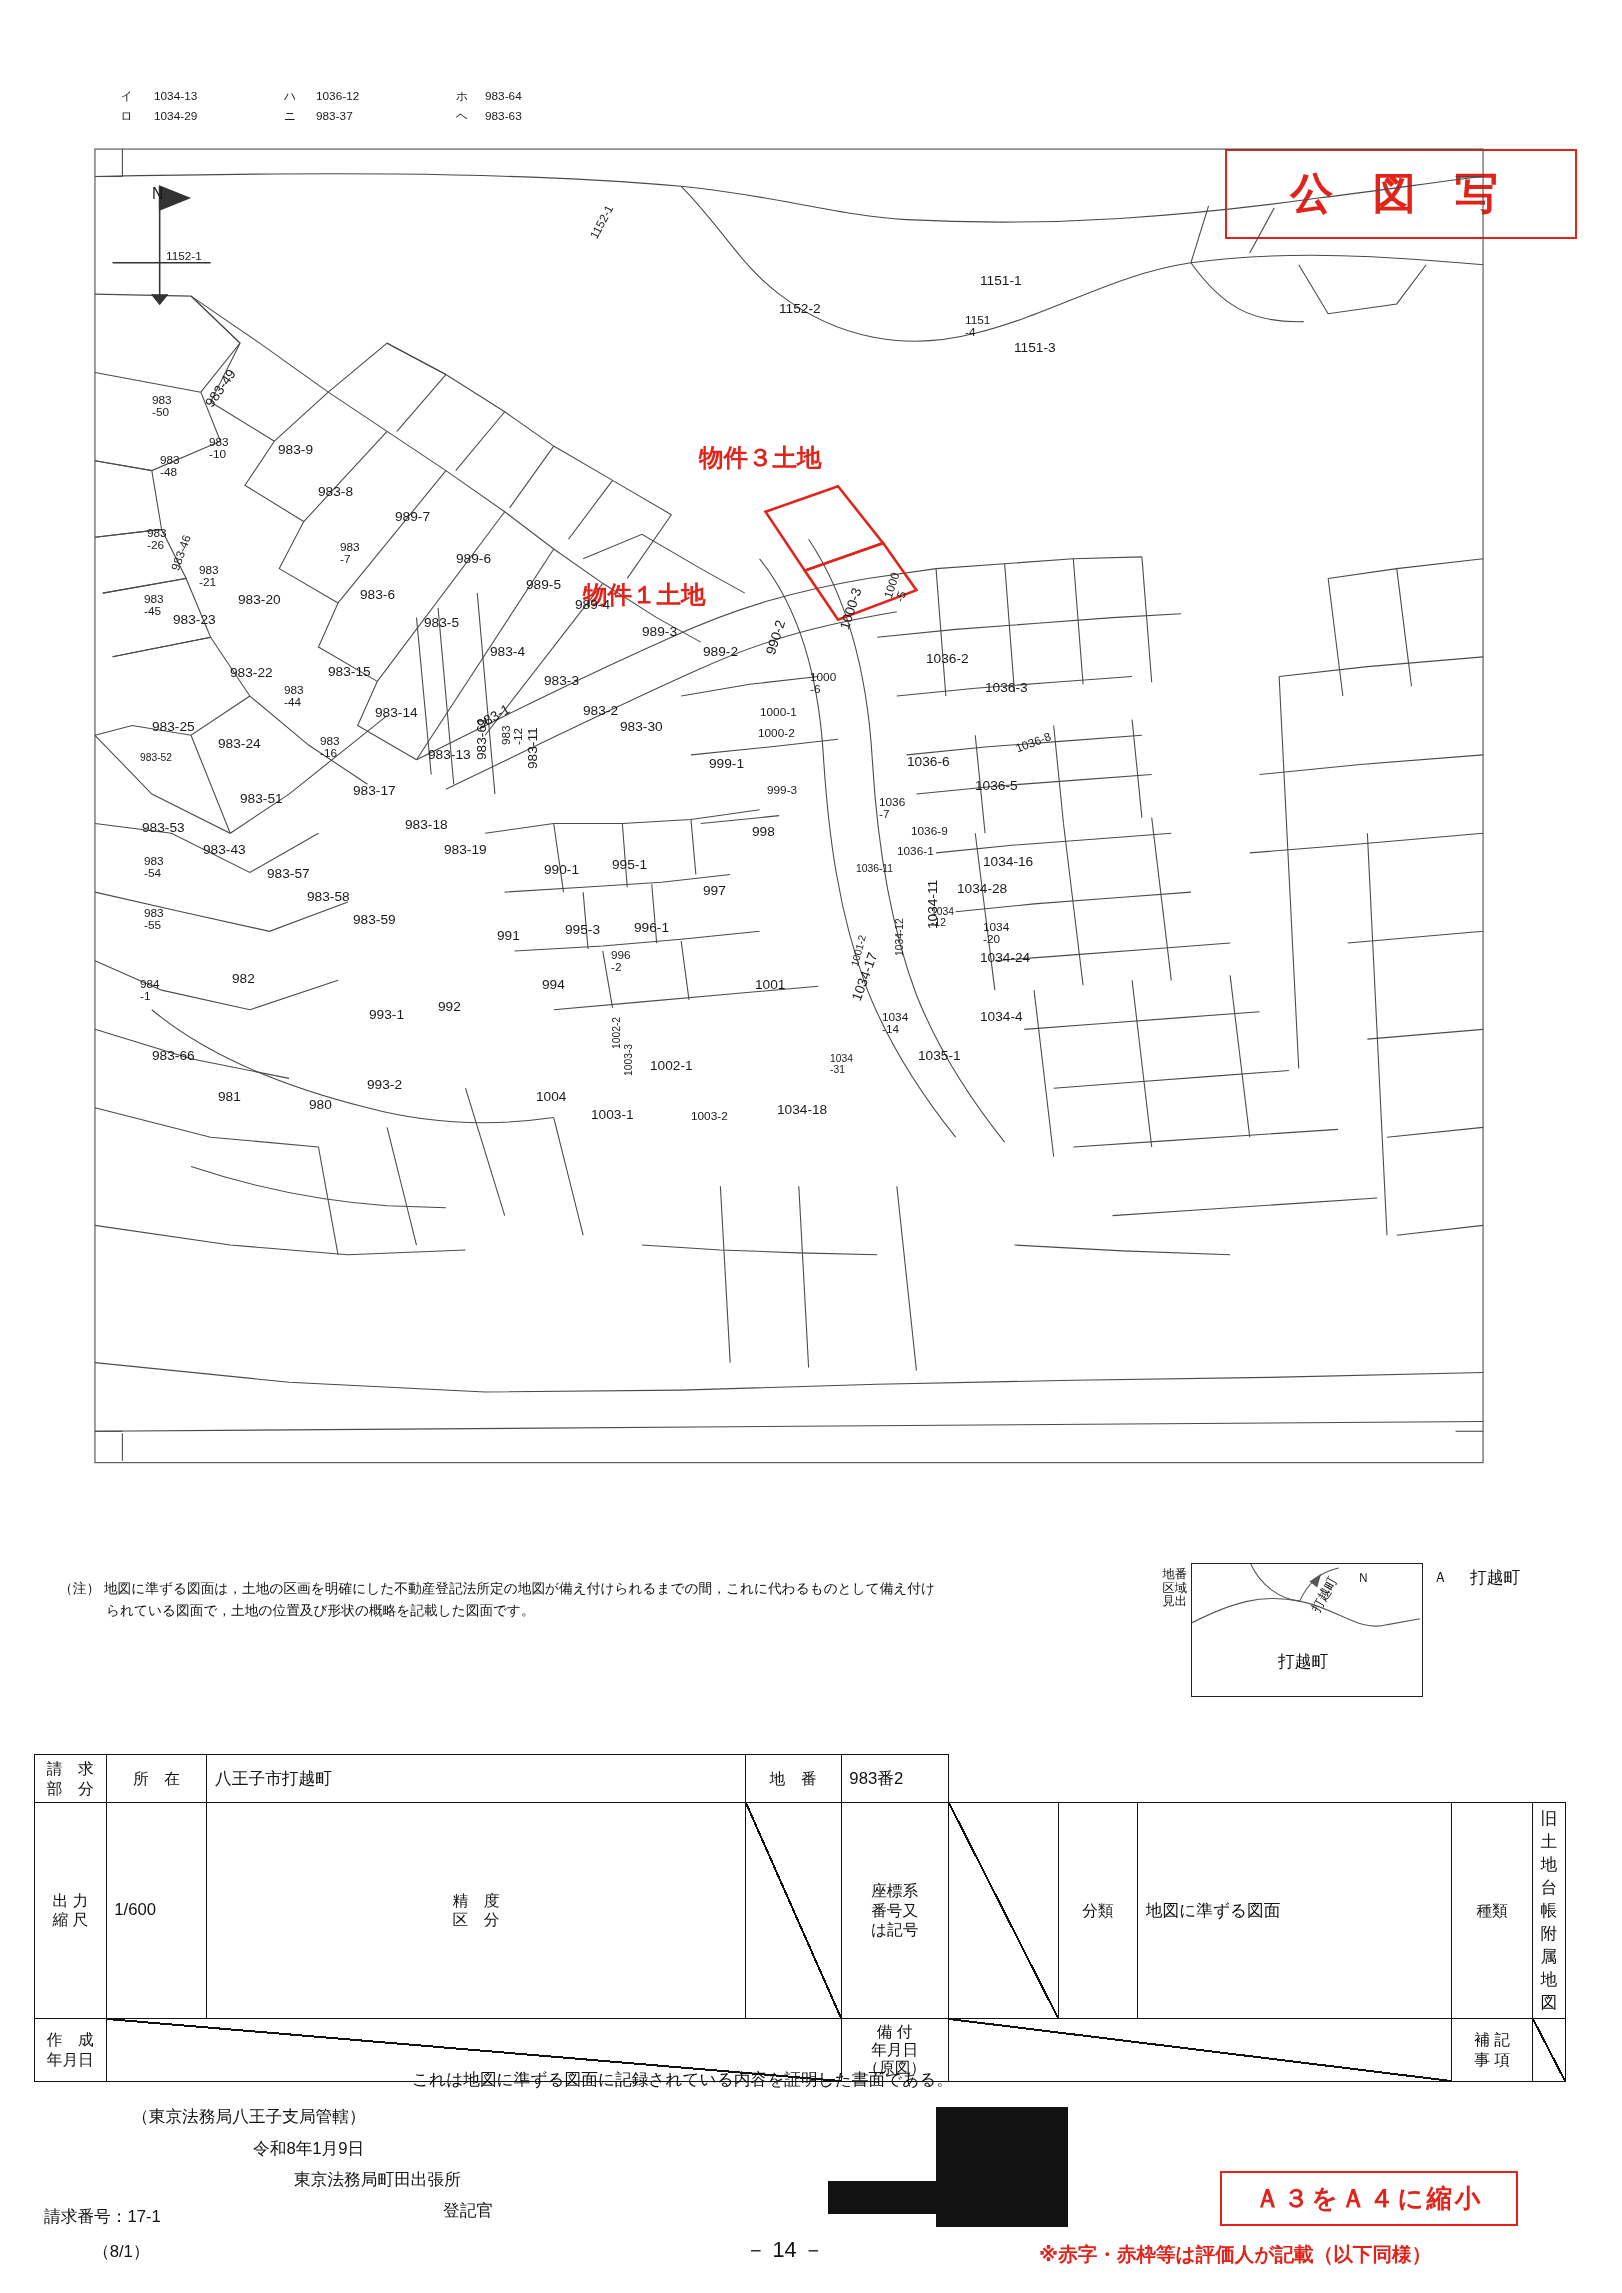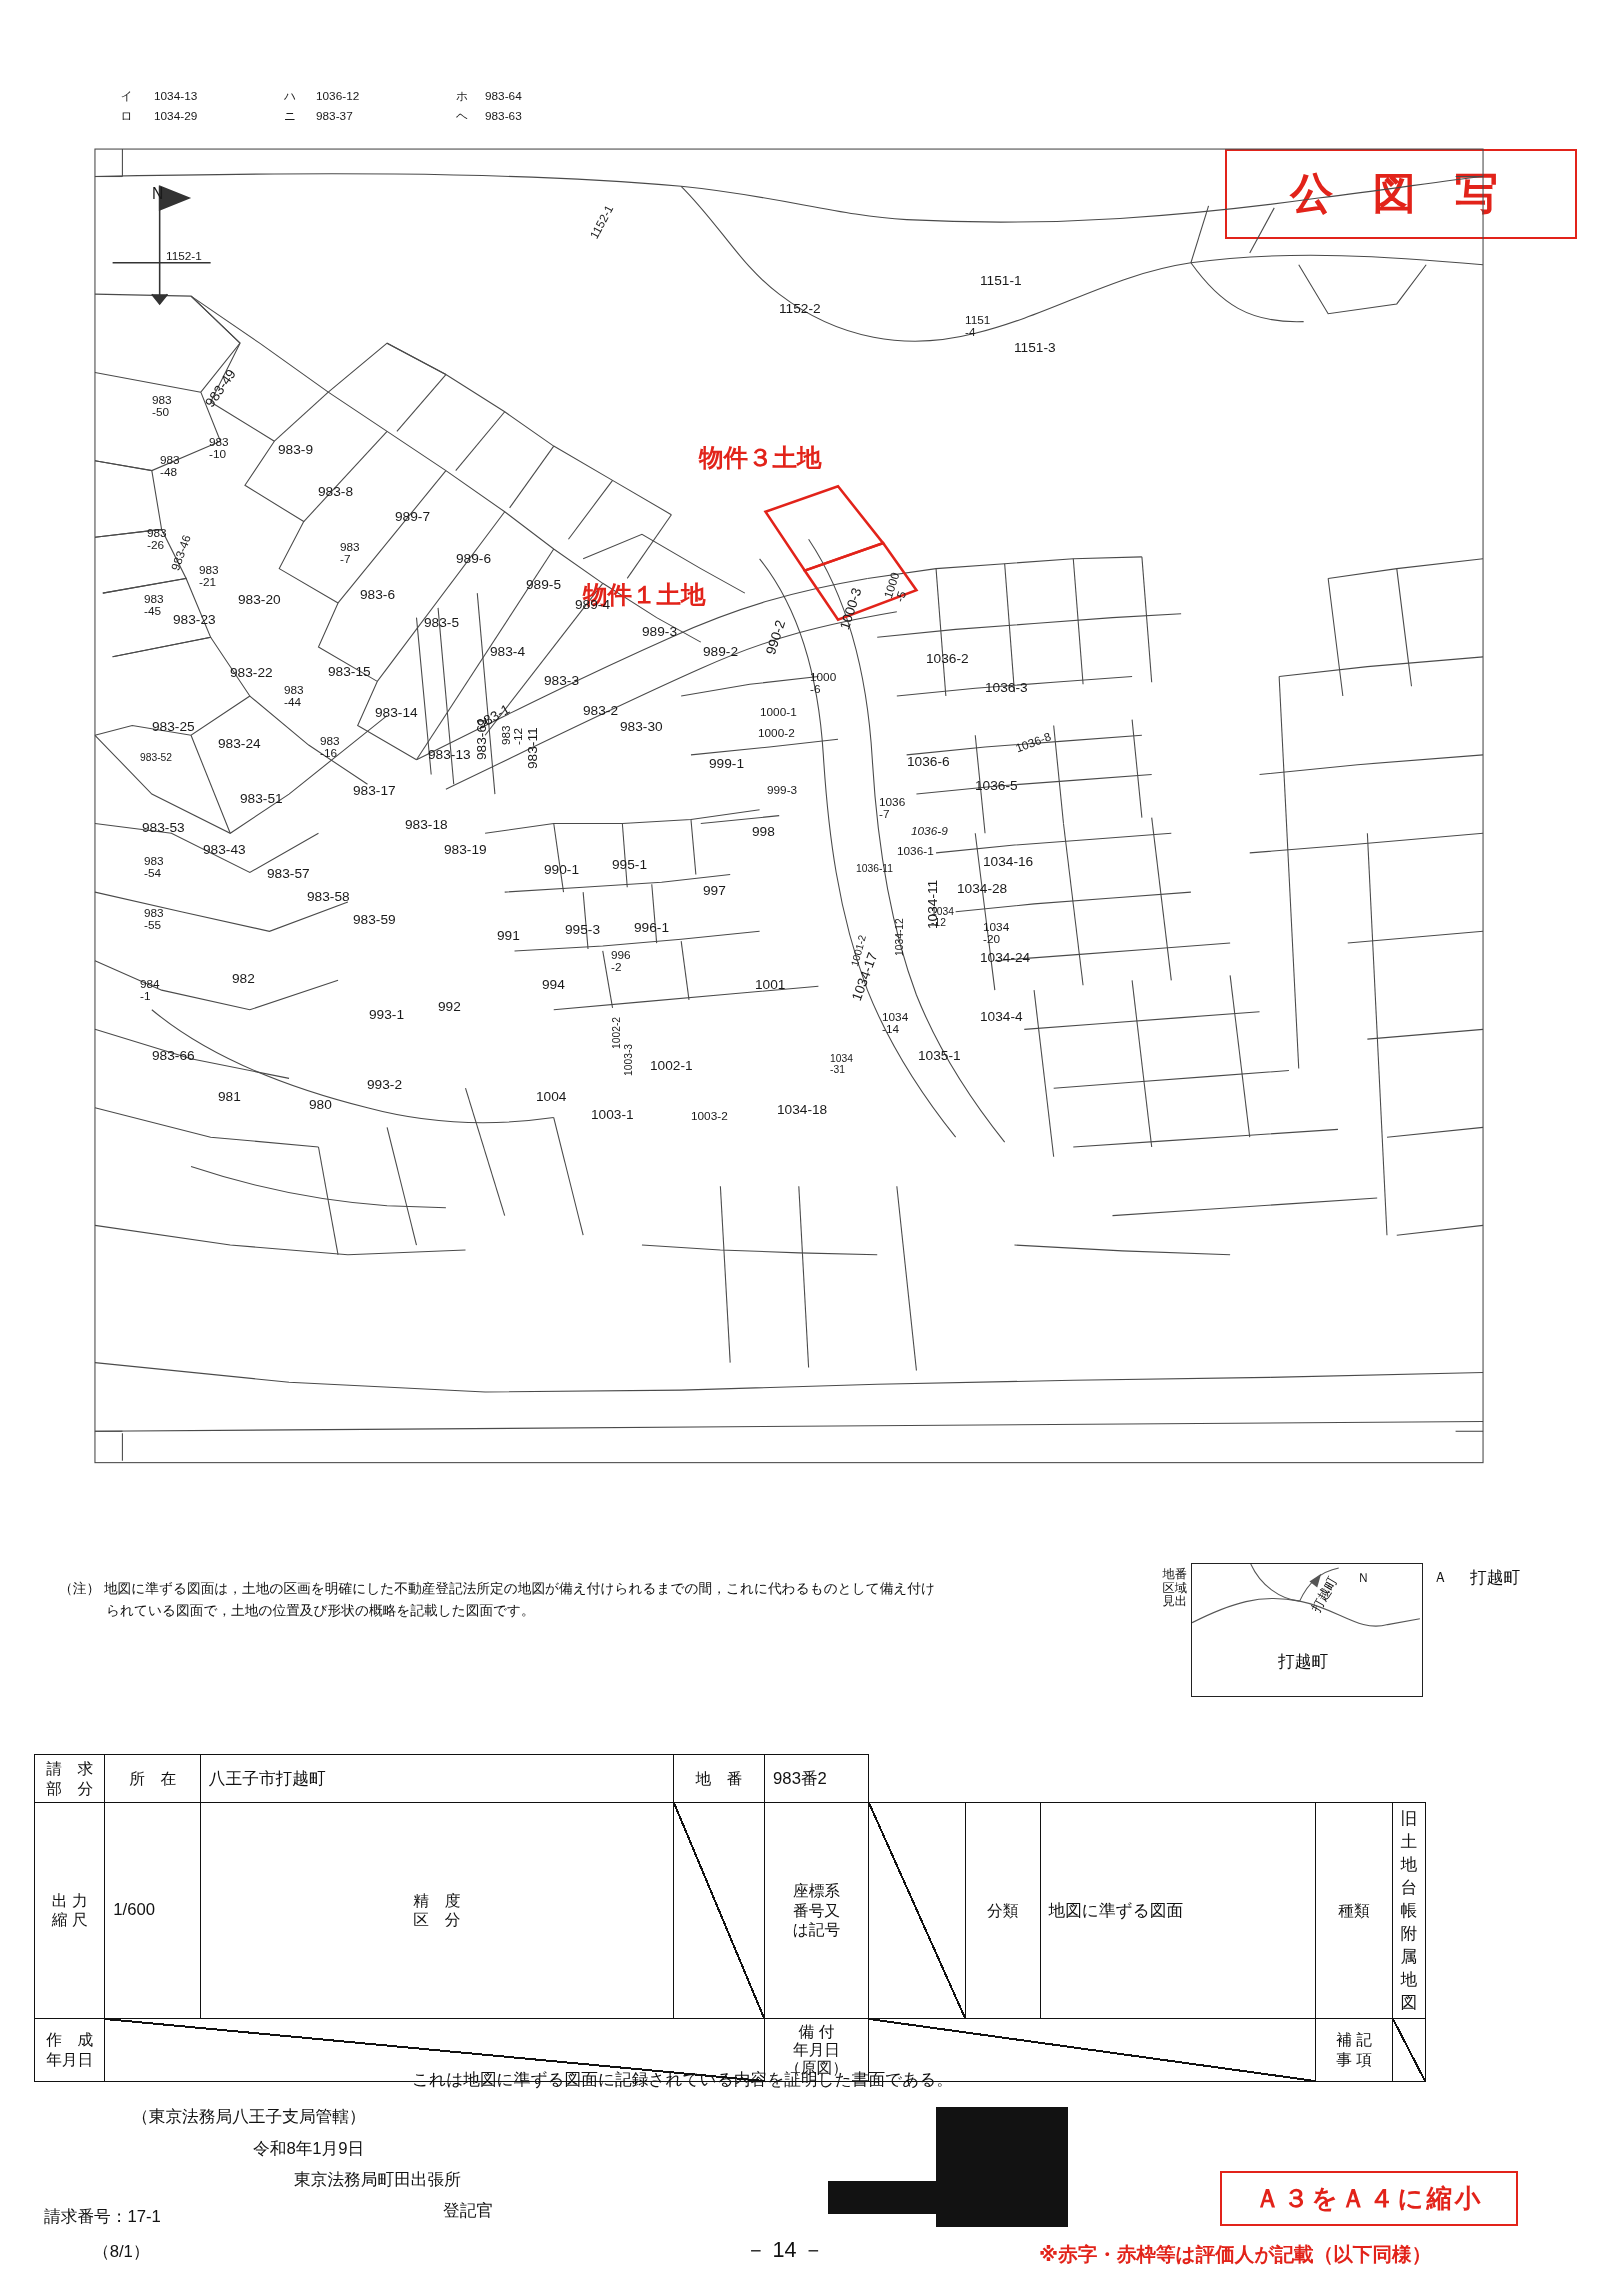--- a/index.html
+++ b/index.html
@@ -26,21 +26,21 @@
 
   .areabox{position:absolute;left:1191px;top:1563px;width:230px;height:132px;border:1.4px solid #222;}
   .areabox .cap{position:absolute;left:-31px;top:3.9px;width:27.4px;font-size:12.3px;line-height:1.12;text-align:center;}
   .areabox .t1{position:absolute;left:116px;top:43px;font-size:12.7px;transform:rotate(-60deg);transform-origin:left top;}
   .areabox .t2{position:absolute;left:86px;top:86px;font-size:16.7px;}
   .areabox .n{position:absolute;left:165px;top:5.9px;font-size:12.7px;}
   .amark{position:absolute;left:1433px;top:1568px;font-size:14.7px;}
   .atown{position:absolute;left:1470px;top:1566px;font-size:16.7px;}
 
   
-  table.info{position:absolute;left:34px;top:1754px;width:1392px;border-collapse:collapse;font-size:16.7px;}
+  table.info{position:absolute;left:34px;top:1754px;width:1532px;border-collapse:collapse;font-size:16.7px;}
   table.info td{border:1.6px solid #111;padding:3.9px 7.8px;vertical-align:middle;height:37px;}
   .vcap{text-align:center;font-size:15.7px;line-height:1.25;white-space:pre;width:57px;}
   .diag{position:relative;overflow:hidden;}
   .diag::after{content:"";position:absolute;left:0;top:0;width:100%;height:100%;
     background:linear-gradient(to top right,transparent calc(50% - 1px),#111 calc(50% - 1px),#111 calc(50% + 1px),transparent calc(50% + 1px));}
 
   
   .foot{position:absolute;font-size:16.7px;}
   #f1{left:412px;top:2068px;}
   #f2{left:132px;top:2105px;}
@@ -304,21 +304,21 @@
         <div class="lbl" style="left: 433px; top: 622px; transform: rotate(-90deg); transform-origin: left top; white-space: pre;">983-11</div>
         <div class="lbl sm" style="left: 674px; top: 637px; white-space: pre;">999-3</div>
         <div class="lbl" style="left: 882px; top: 632px; white-space: pre;">1036-5</div>
         <div class="lbl" style="left: 260px; top: 637px; white-space: pre;">983-17</div>
         <div class="lbl" style="left: 147px; top: 645px; white-space: pre;">983-51</div>
         <div class="lbl sm" style="left: 786px; top: 649px; white-space: pre;">1036
 -7</div>
         <div class="lbl" style="left: 49px; top: 674px; white-space: pre;">983-53</div>
         <div class="lbl" style="left: 312px; top: 671px; white-space: pre;">983-18</div>
         <div class="lbl" style="left: 659px; top: 678px; white-space: pre;">998</div>
-        <div class="lbl sm" style="left: 818px; top: 678px; white-space: pre; font-style: italic;">1036-9</div>
+        <div class="lbl sm" style="left: 818px; top: 678px; white-space: pre;">1036-9</div>
         <div class="lbl" style="left: 110px; top: 696px; white-space: pre;">983-43</div>
         <div class="lbl" style="left: 351px; top: 696px; white-space: pre;">983-19</div>
         <div class="lbl sm" style="left: 804px; top: 698px; white-space: pre;">1036-1</div>
         <div class="lbl xs" style="left: 763px; top: 717px; white-space: pre;">1036-11</div>
         <div class="lbl" style="left: 890px; top: 708px; white-space: pre;">1034-16</div>
         <div class="lbl sm" style="left: 51px; top: 708px; white-space: pre;">983
 -54</div>
         <div class="lbl" style="left: 451px; top: 716px; white-space: pre;">990-1</div>
         <div class="lbl" style="left: 519px; top: 711px; white-space: pre;">995-1</div>
         <div class="lbl" style="left: 174px; top: 720px; white-space: pre;">983-57</div>

